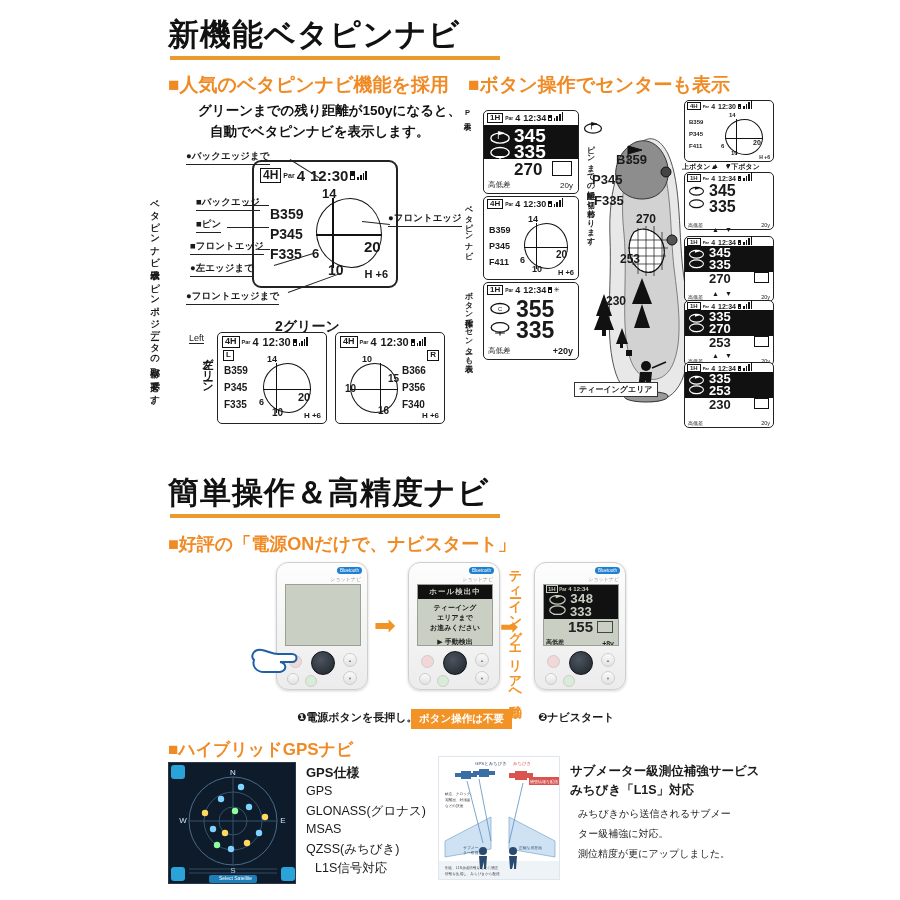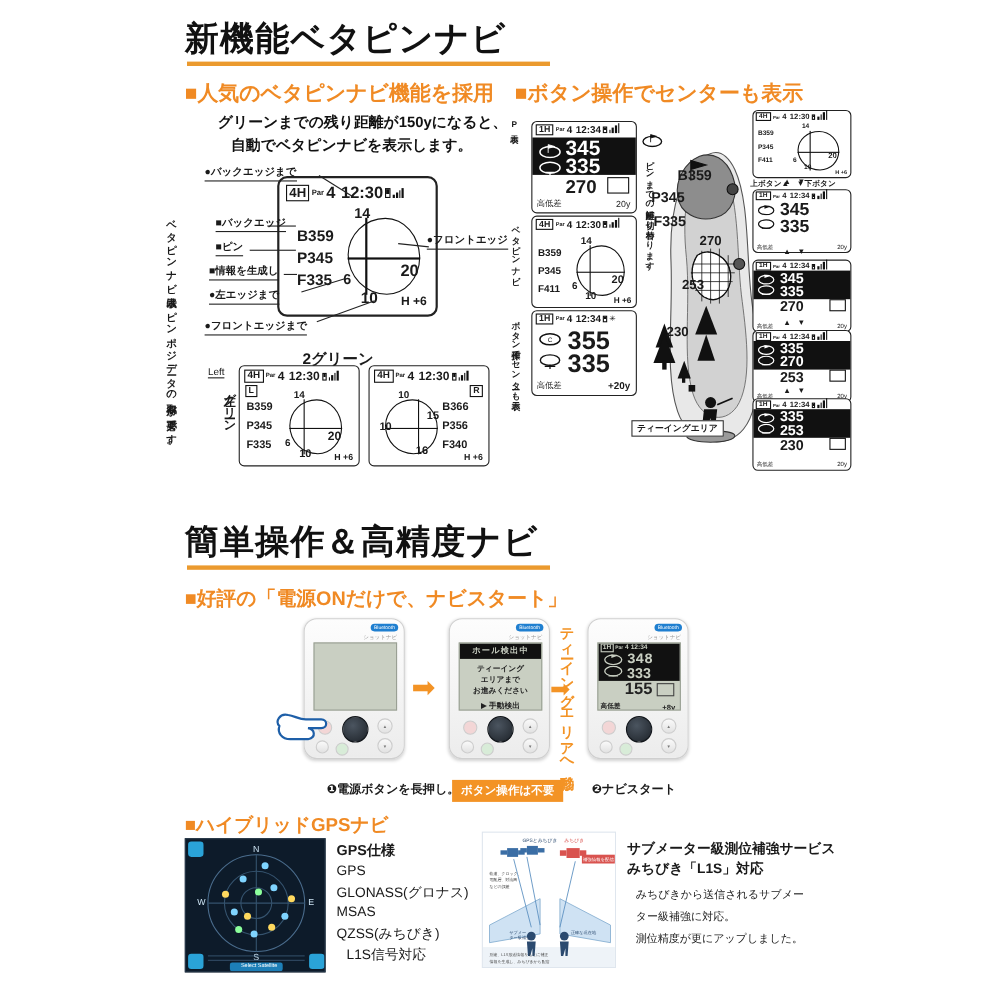--- a/index.html
+++ b/index.html
@@ -203,21 +203,21 @@
 
   <div class="callout" style="left:186px;top:150px;">●バックエッジまで</div>
   <div class="lead" style="left:290px;top:159px;width:36px;transform:rotate(32deg);"></div>
 
   <div class="callout" style="left:196px;top:196px;">■バックエッジ</div>
   <div class="lead" style="left:243px;top:205px;width:26px;transform:rotate(0deg);"></div>
 
   <div class="callout" style="left:196px;top:218px;">■ピン</div>
   <div class="lead" style="left:227px;top:227px;width:42px;"></div>
 
-  <div class="callout" style="left:190px;top:240px;">■情報を生成し</div>
+  <div class="callout" style="left:190px;top:240px;">■フロントエッジ</div>
   <div class="lead" style="left:258px;top:249px;width:12px;"></div>
 
   <div class="callout" style="left:190px;top:262px;">●左エッジまで</div>
   <div class="lead" style="left:274px;top:265px;width:42px;transform:rotate(-17deg);"></div>
 
   <div class="callout" style="left:186px;top:290px;">●フロントエッジまで</div>
   <div class="lead" style="left:288px;top:292px;width:56px;transform:rotate(-20deg);"></div>
 
   <div class="callout" style="left:388px;top:212px;">●フロントエッジ</div>
   <div class="lead" style="left:362px;top:221px;width:28px;transform:rotate(6deg);"></div>

